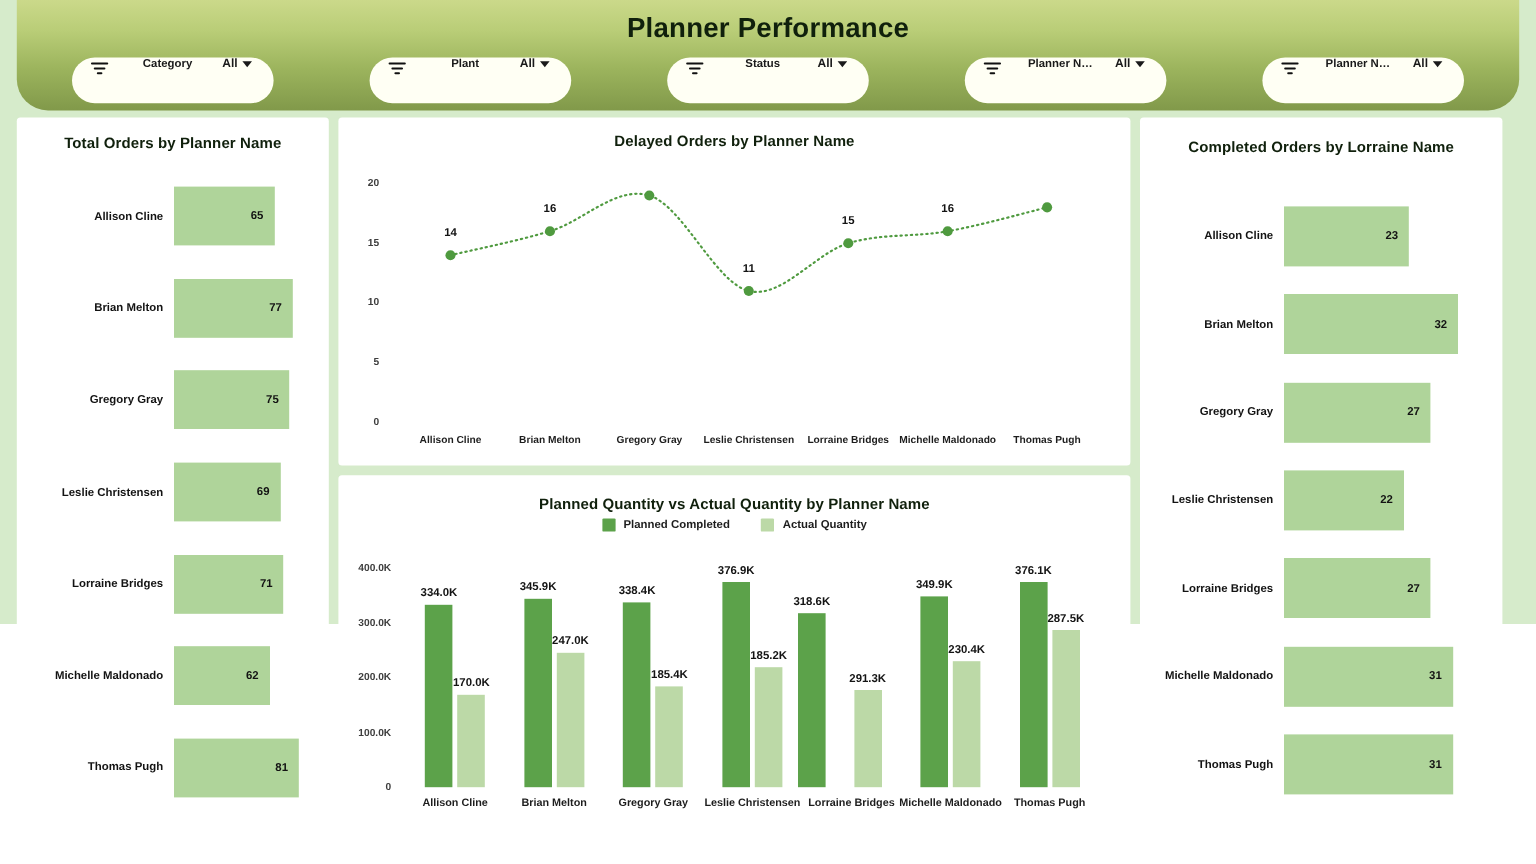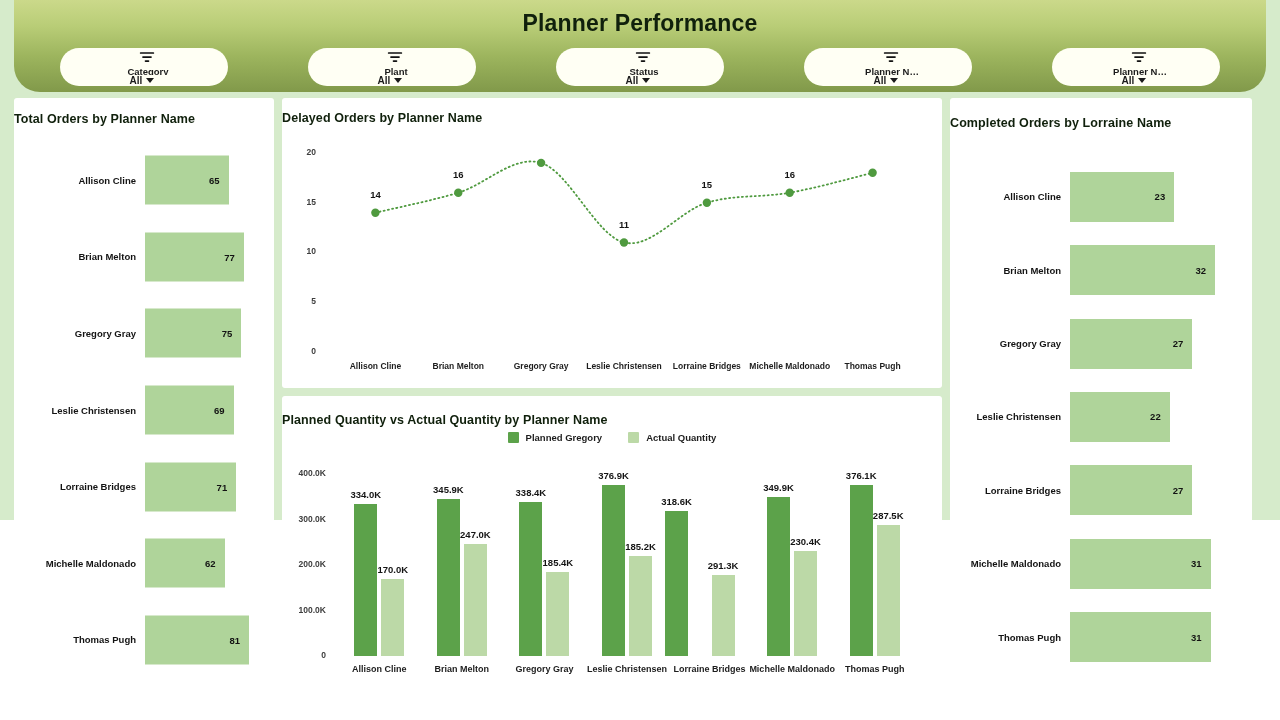--- a/index.html
+++ b/index.html
@@ -39,24 +39,23 @@
     left: 0; right: 0; top: 48px;
     display: flex;
     justify-content: space-between;
     padding: 0 46px;
   }
   .filter-pill {
     width: 168px; height: 38px;
     background: #fffff4;
     border-radius: 19px;
     display: flex;
-    align-items: center;
+    align-items: flex-start;
     padding: 0 8px 0 14px;
     cursor: pointer;
-    flex-direction: column;
   }
   .filter-icon { width: 18px; height: 18px; flex: 0 0 18px; }
   .filter-label {
     flex: 1;
     text-align: center;
     font-size: 9.5px;
     font-weight: bold;
     color: #1a1a1a;
     white-space: nowrap;
     overflow: hidden;
@@ -79,21 +78,21 @@
     border-top: 5px solid #1a1a1a;
   }
 
   
   .card {
     position: absolute;
     background: #ffffff;
     border-radius: 3px;
   }
   .card-title {
-    text-align: left;
+    text-align: center;
     font-size: 12.5px;
     font-weight: bold;
     color: #10200c;
     letter-spacing: .1px;
   }
 
   
   #card-total { left: 14px; top: 98px; width: 260px; height: 598px; }
   #card-total .card-title { margin-top: 14px; }
   
@@ -389,21 +388,21 @@
         <div class="xtick" style="left: 507.714px; top: 229px;">Michelle Maldonado</div>
         <div class="xtick" style="left: 590.571px; top: 229px;">Thomas Pugh</div>
       </div>
   </div>
 
   <div class="card" id="card-qty">
     <div class="card-title">Planned Quantity vs Actual Quantity by Planner Name</div>
     <div class="legend" id="legend">
         <div class="legend-item">
           <span class="legend-swatch" style="background:#5ca24a"></span>
-          <span class="legend-text">Planned Gregory</span>
+          <span class="legend-text">Planned Completed</span>
         </div>
         <div class="legend-item">
           <span class="legend-swatch" style="background:#bcd9a7"></span>
           <span class="legend-text">Actual Quantity</span>
         </div>
       </div>
     <div class="bar-plot" id="bar-plot">
         <div class="bar-ytick" style="left: 0px; top: 202px;">0</div>
         <div class="bar-ytick" style="left: 0px; top: 156.5px;">100.0K</div>
         <div class="bar-ytick" style="left: 0px; top: 111px;">200.0K</div>

